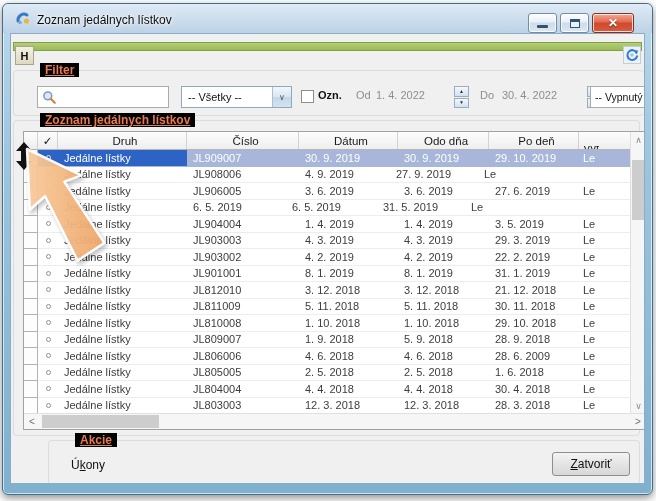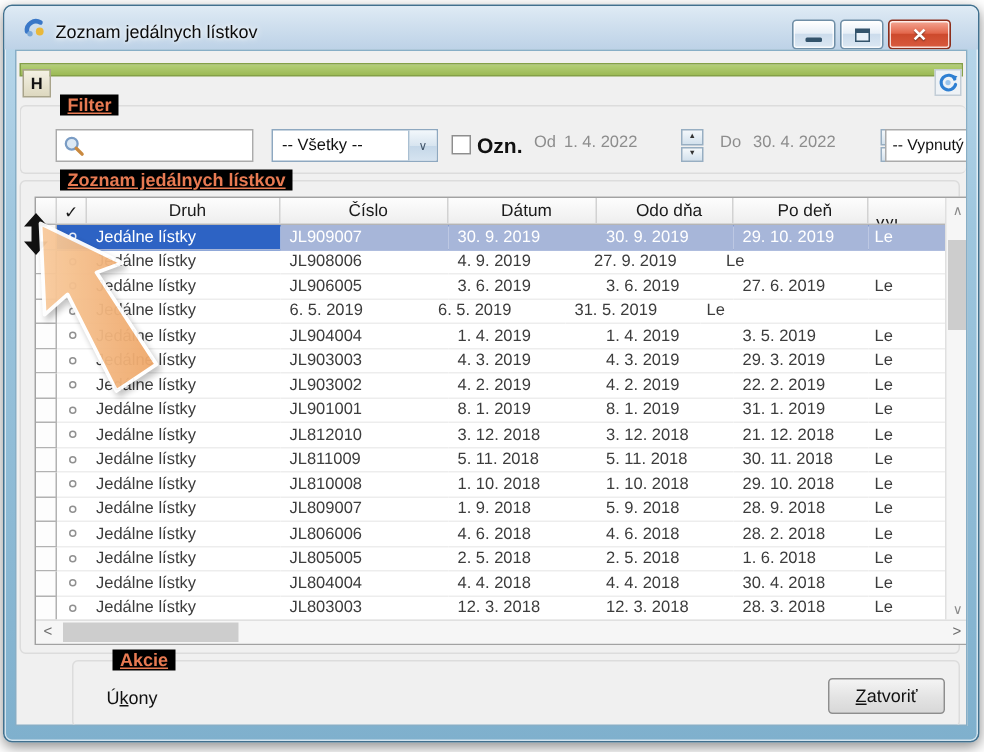--- a/index.html
+++ b/index.html
@@ -52,21 +52,21 @@
     border:1px solid #ababab;display:flex;align-items:center;}
   .searchbox svg{margin-left:4px;flex:0 0 auto;}
   .searchbox input{border:none;outline:none;flex:1;min-width:0;height:18px;font-size:11px;background:transparent;}
   .combo{position:absolute;left:167px;top:15px;width:111px;height:22px;background:#fff;
     border:1px solid #8ea8c0;display:flex;align-items:center;}
   .combo .val{flex:1;font-size:11px;color:#111;padding-left:6px;}
   .combo .cbtn{width:19px;height:20px;border-left:1px solid #a9bfd2;color:#44576b;font-size:8px;
     background:linear-gradient(180deg,#f2f7fb 0%,#d8e5f0 50%,#c4d7e8 51%,#d5e3f0 100%);
     display:flex;align-items:center;justify-content:center;}
   .chk{position:absolute;left:287px;top:19px;width:13px;height:13px;background:#fff;border:1px solid #8e8e8e;}
-  .chklabel{position:absolute;left:304px;top:18px;font-size:14px;font-weight:bold;color:#111;}
+  .chklabel{position:absolute;left:304px;top:18px;font-size:11px;font-weight:bold;color:#111;}
   .dlabel{position:absolute;top:18px;font-size:11px;color:#8d8d8d;}
   .dvalue{position:absolute;top:18px;font-size:11px;color:#8d8d8d;}
   .spin{position:absolute;top:15px;width:15px;height:22px;display:flex;flex-direction:column;gap:1px;}
   .spin .sb{flex:1;border:1px solid #97aec2;background:linear-gradient(180deg,#f4f8fb,#d3e1ed);
     font-size:5px;color:#333;display:flex;align-items:center;justify-content:center;line-height:1;}
   .statusfield{position:absolute;right:-2px;top:15px;width:56px;height:22px;background:#fff;
     border:1px solid #ababab;font-size:10.5px;color:#111;display:flex;align-items:center;
     padding-left:4px;white-space:nowrap;overflow:hidden;}
 
   
@@ -353,21 +353,21 @@
             </div>
             <div class="grid-row">
               <div class="cell c-ind"></div>
               <div class="cell c-chk">
                 <span class="circle"></span>
               </div>
               <div class="cell c-druh">Jedálne lístky</div>
               <div class="cell c-cislo">JL806006</div>
               <div class="cell c-datum">4. 6. 2018</div>
               <div class="cell c-odo">4. 6. 2018</div>
-              <div class="cell c-po">28. 2. 2018</div>
+              <div class="cell c-po">28. 6. 2009</div>
               <div class="cell c-vyt">Le</div>
             </div>
             <div class="grid-row">
               <div class="cell c-ind"></div>
               <div class="cell c-chk">
                 <span class="circle"></span>
               </div>
               <div class="cell c-druh">Jedálne lístky</div>
               <div class="cell c-cislo">JL805005</div>
               <div class="cell c-datum">2. 5. 2018</div>

